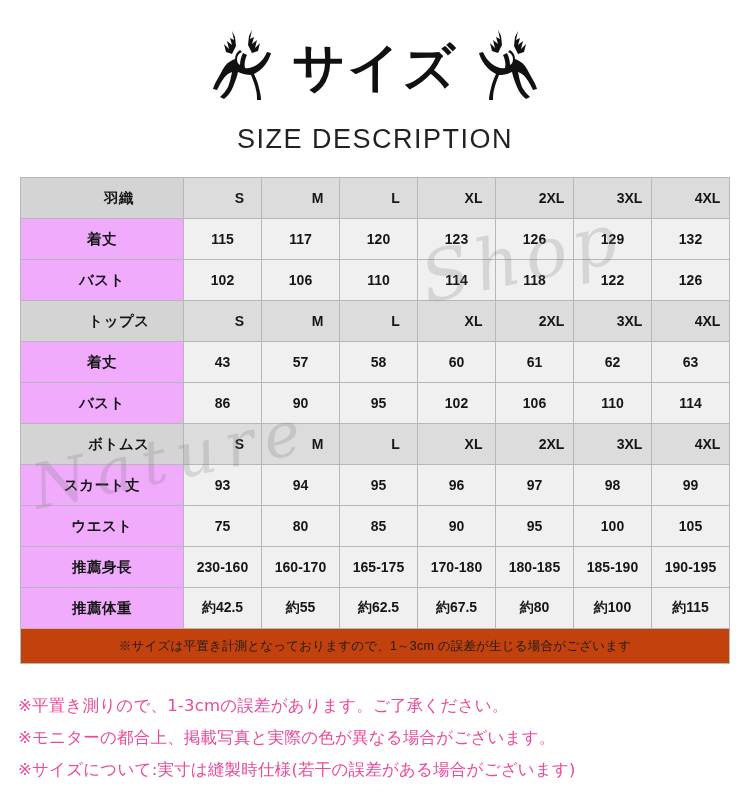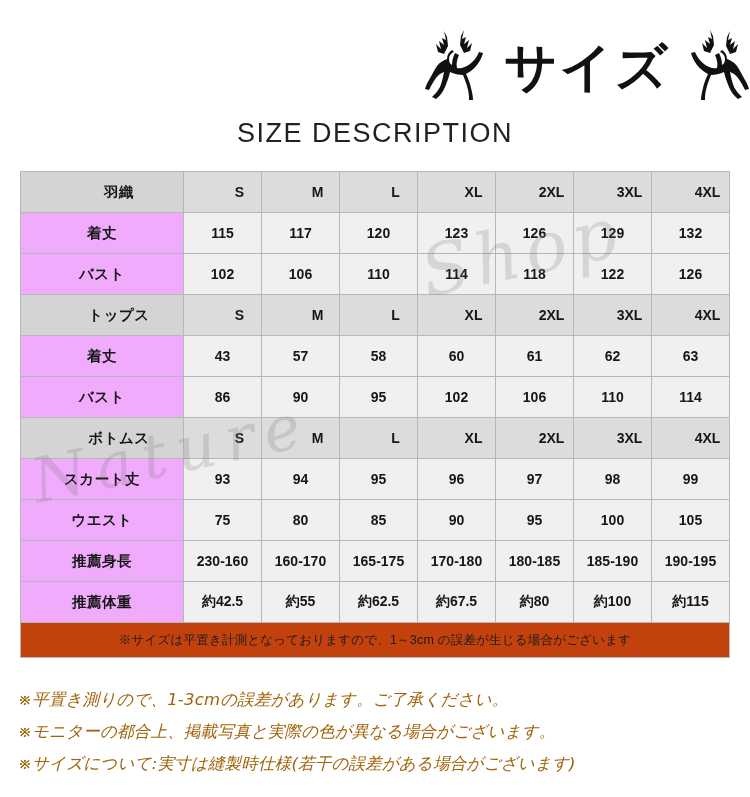--- a/index.html
+++ b/index.html
@@ -22,40 +22,40 @@
   }
 
   
   .header {
     padding-top: 26px;
     text-align: center;
   }
   .title-row {
     display: flex;
     align-items: center;
-    justify-content: flex-end;
+    justify-content: center;
     gap: 18px;
     height: 82px;
   }
   .deer {
     display: block;
   }
   .main-title {
     font-size: 52px;
     font-weight: 700;
     letter-spacing: 2px;
     color: #111111;
     line-height: 1;
     font-family: "DejaVu Sans", sans-serif;
   }
   .sub-title {
     font-size: 27px;
     letter-spacing: 1.5px;
     color: #222222;
-    margin-top: 10px;
+    margin-top: 16px;
     font-weight: 400;
     font-family: "Liberation Sans", sans-serif;
   }
 
   
   .table-wrap {
     position: relative;
     margin: 22px auto 0 auto;
     width: 710px;
   }
@@ -135,25 +135,24 @@
   }
 
   
   .notes {
     margin: 26px 0 0 18px;
     z-index: 5;
     position: relative;
   }
   .note-line {
     font-size: 16.5px;
-    color: #a16207;
+    color: #ec4899;
     line-height: 1.95;
     letter-spacing: 0.2px;
     font-family: "DejaVu Sans", sans-serif;
-    font-style: italic;
   }
 </style>
 </head>
 <body>
 
 <div class="page">
 
   <div class="header">
     <div class="title-row">
       <span class="deer">

